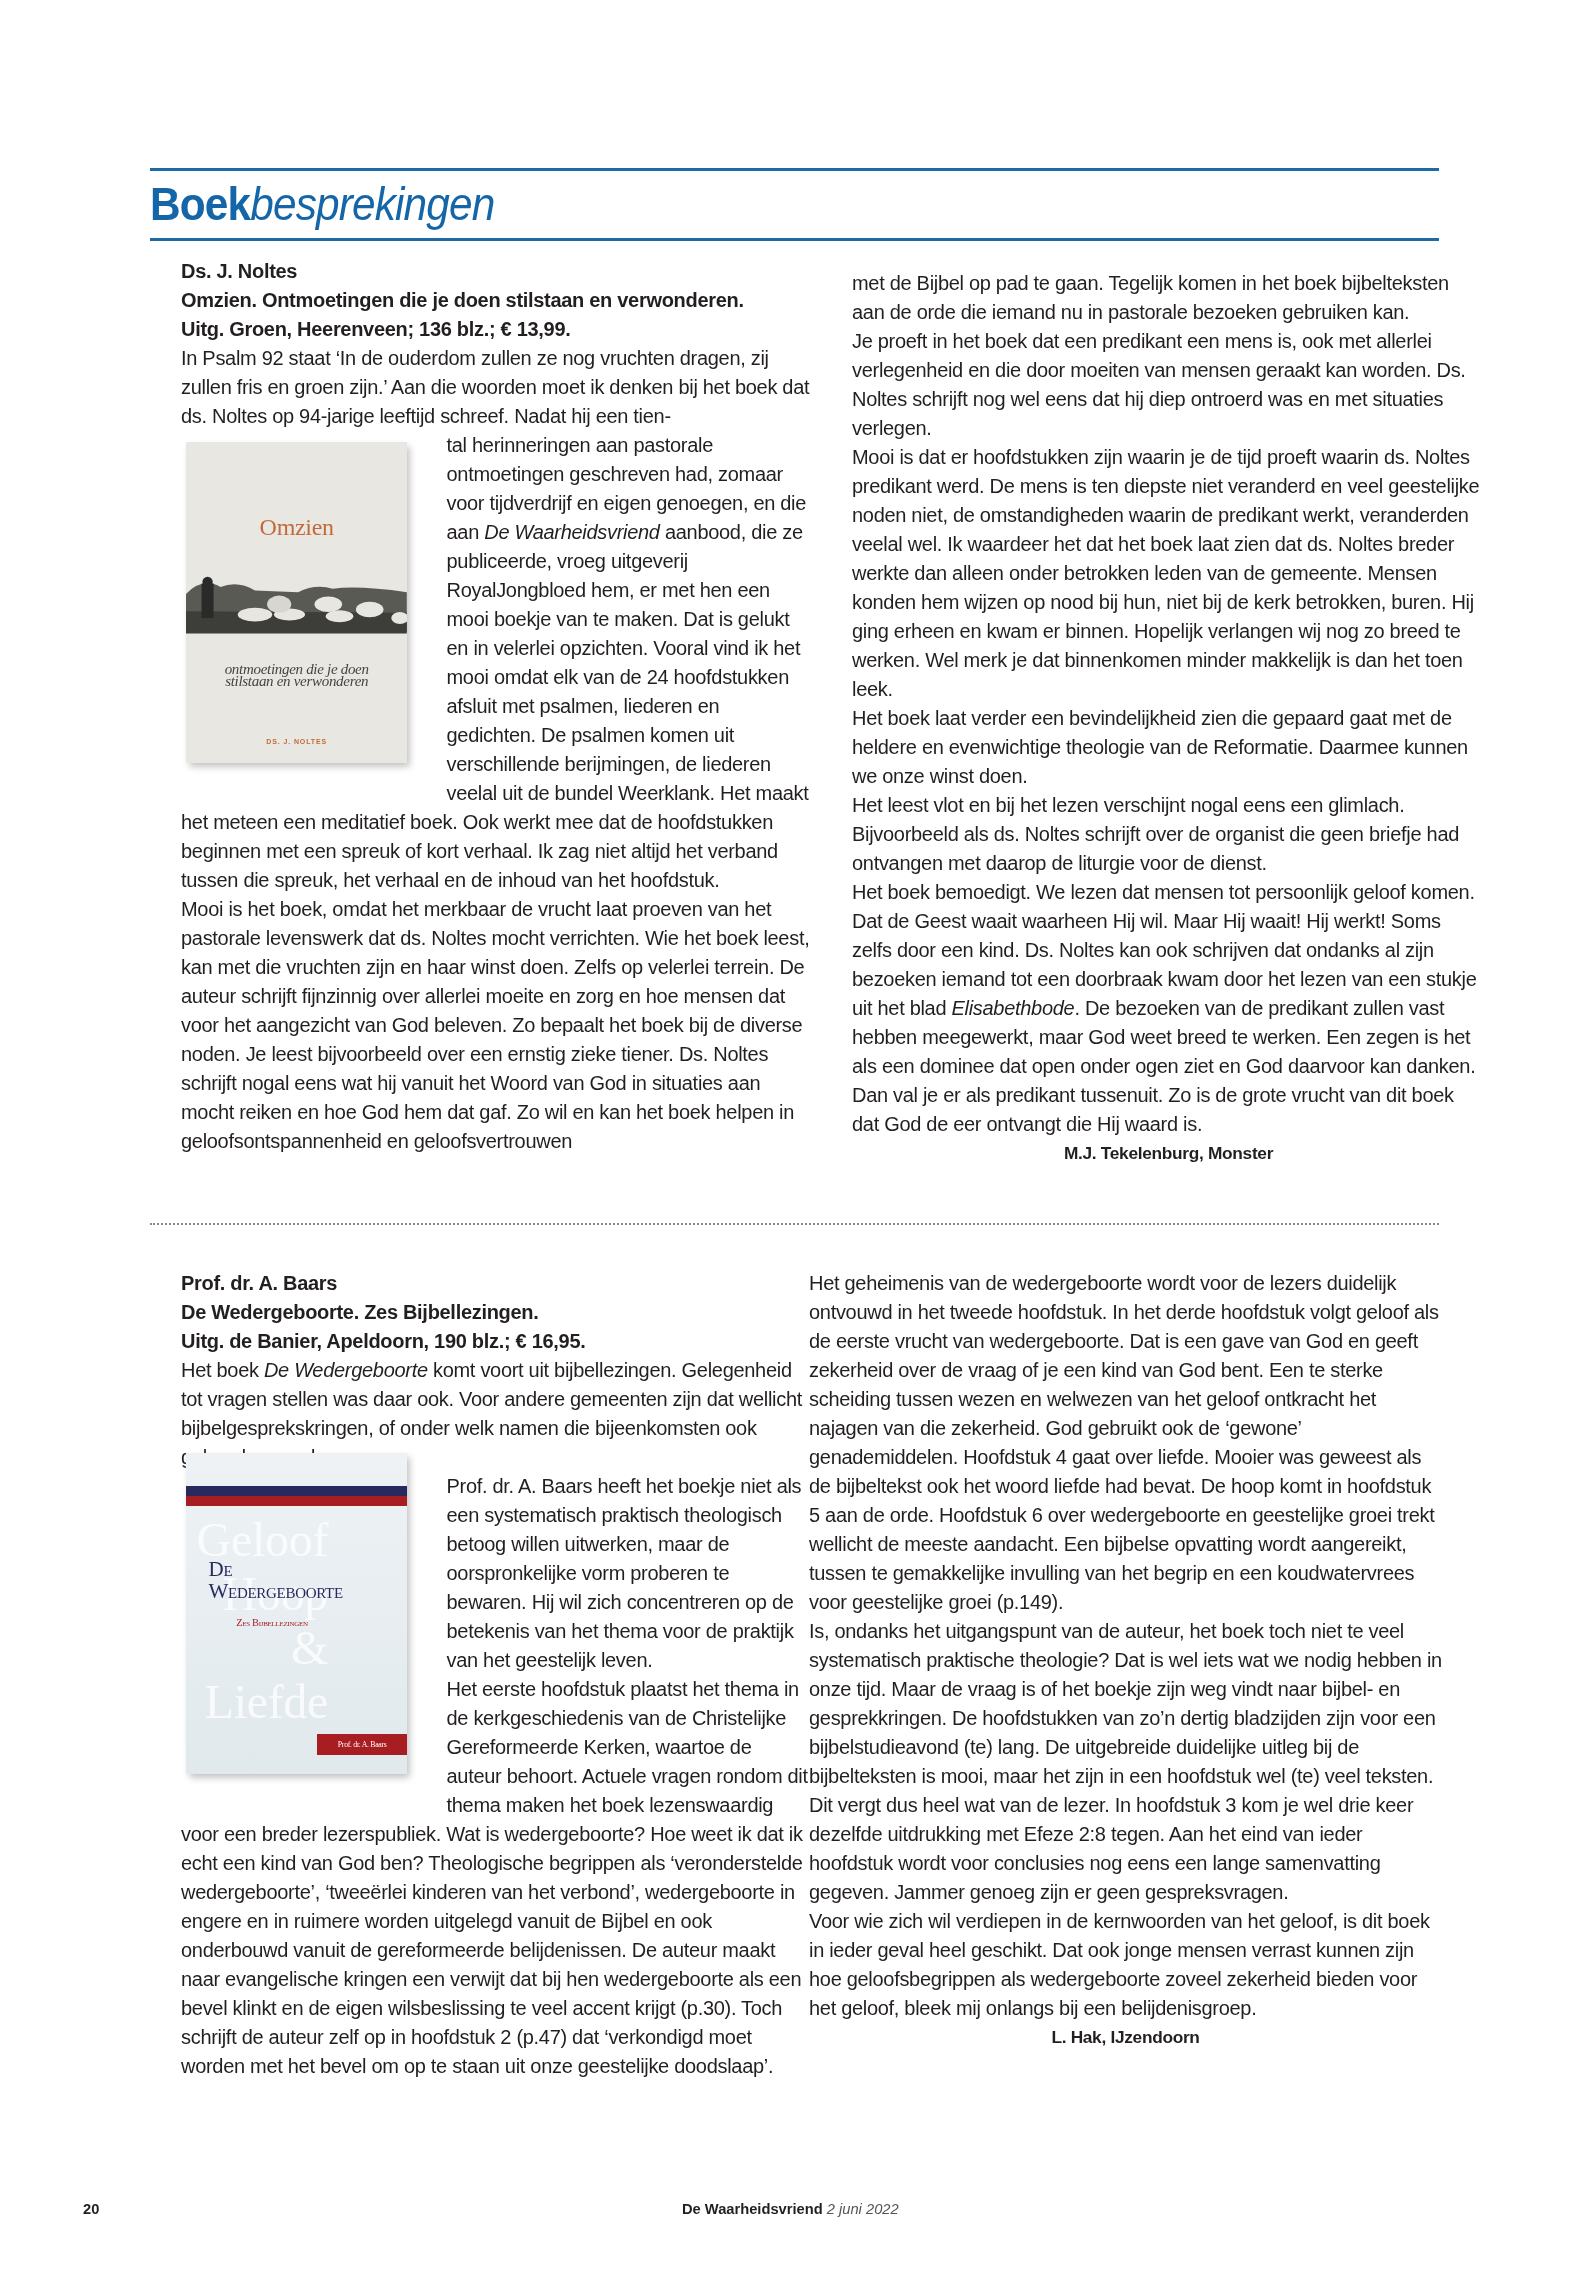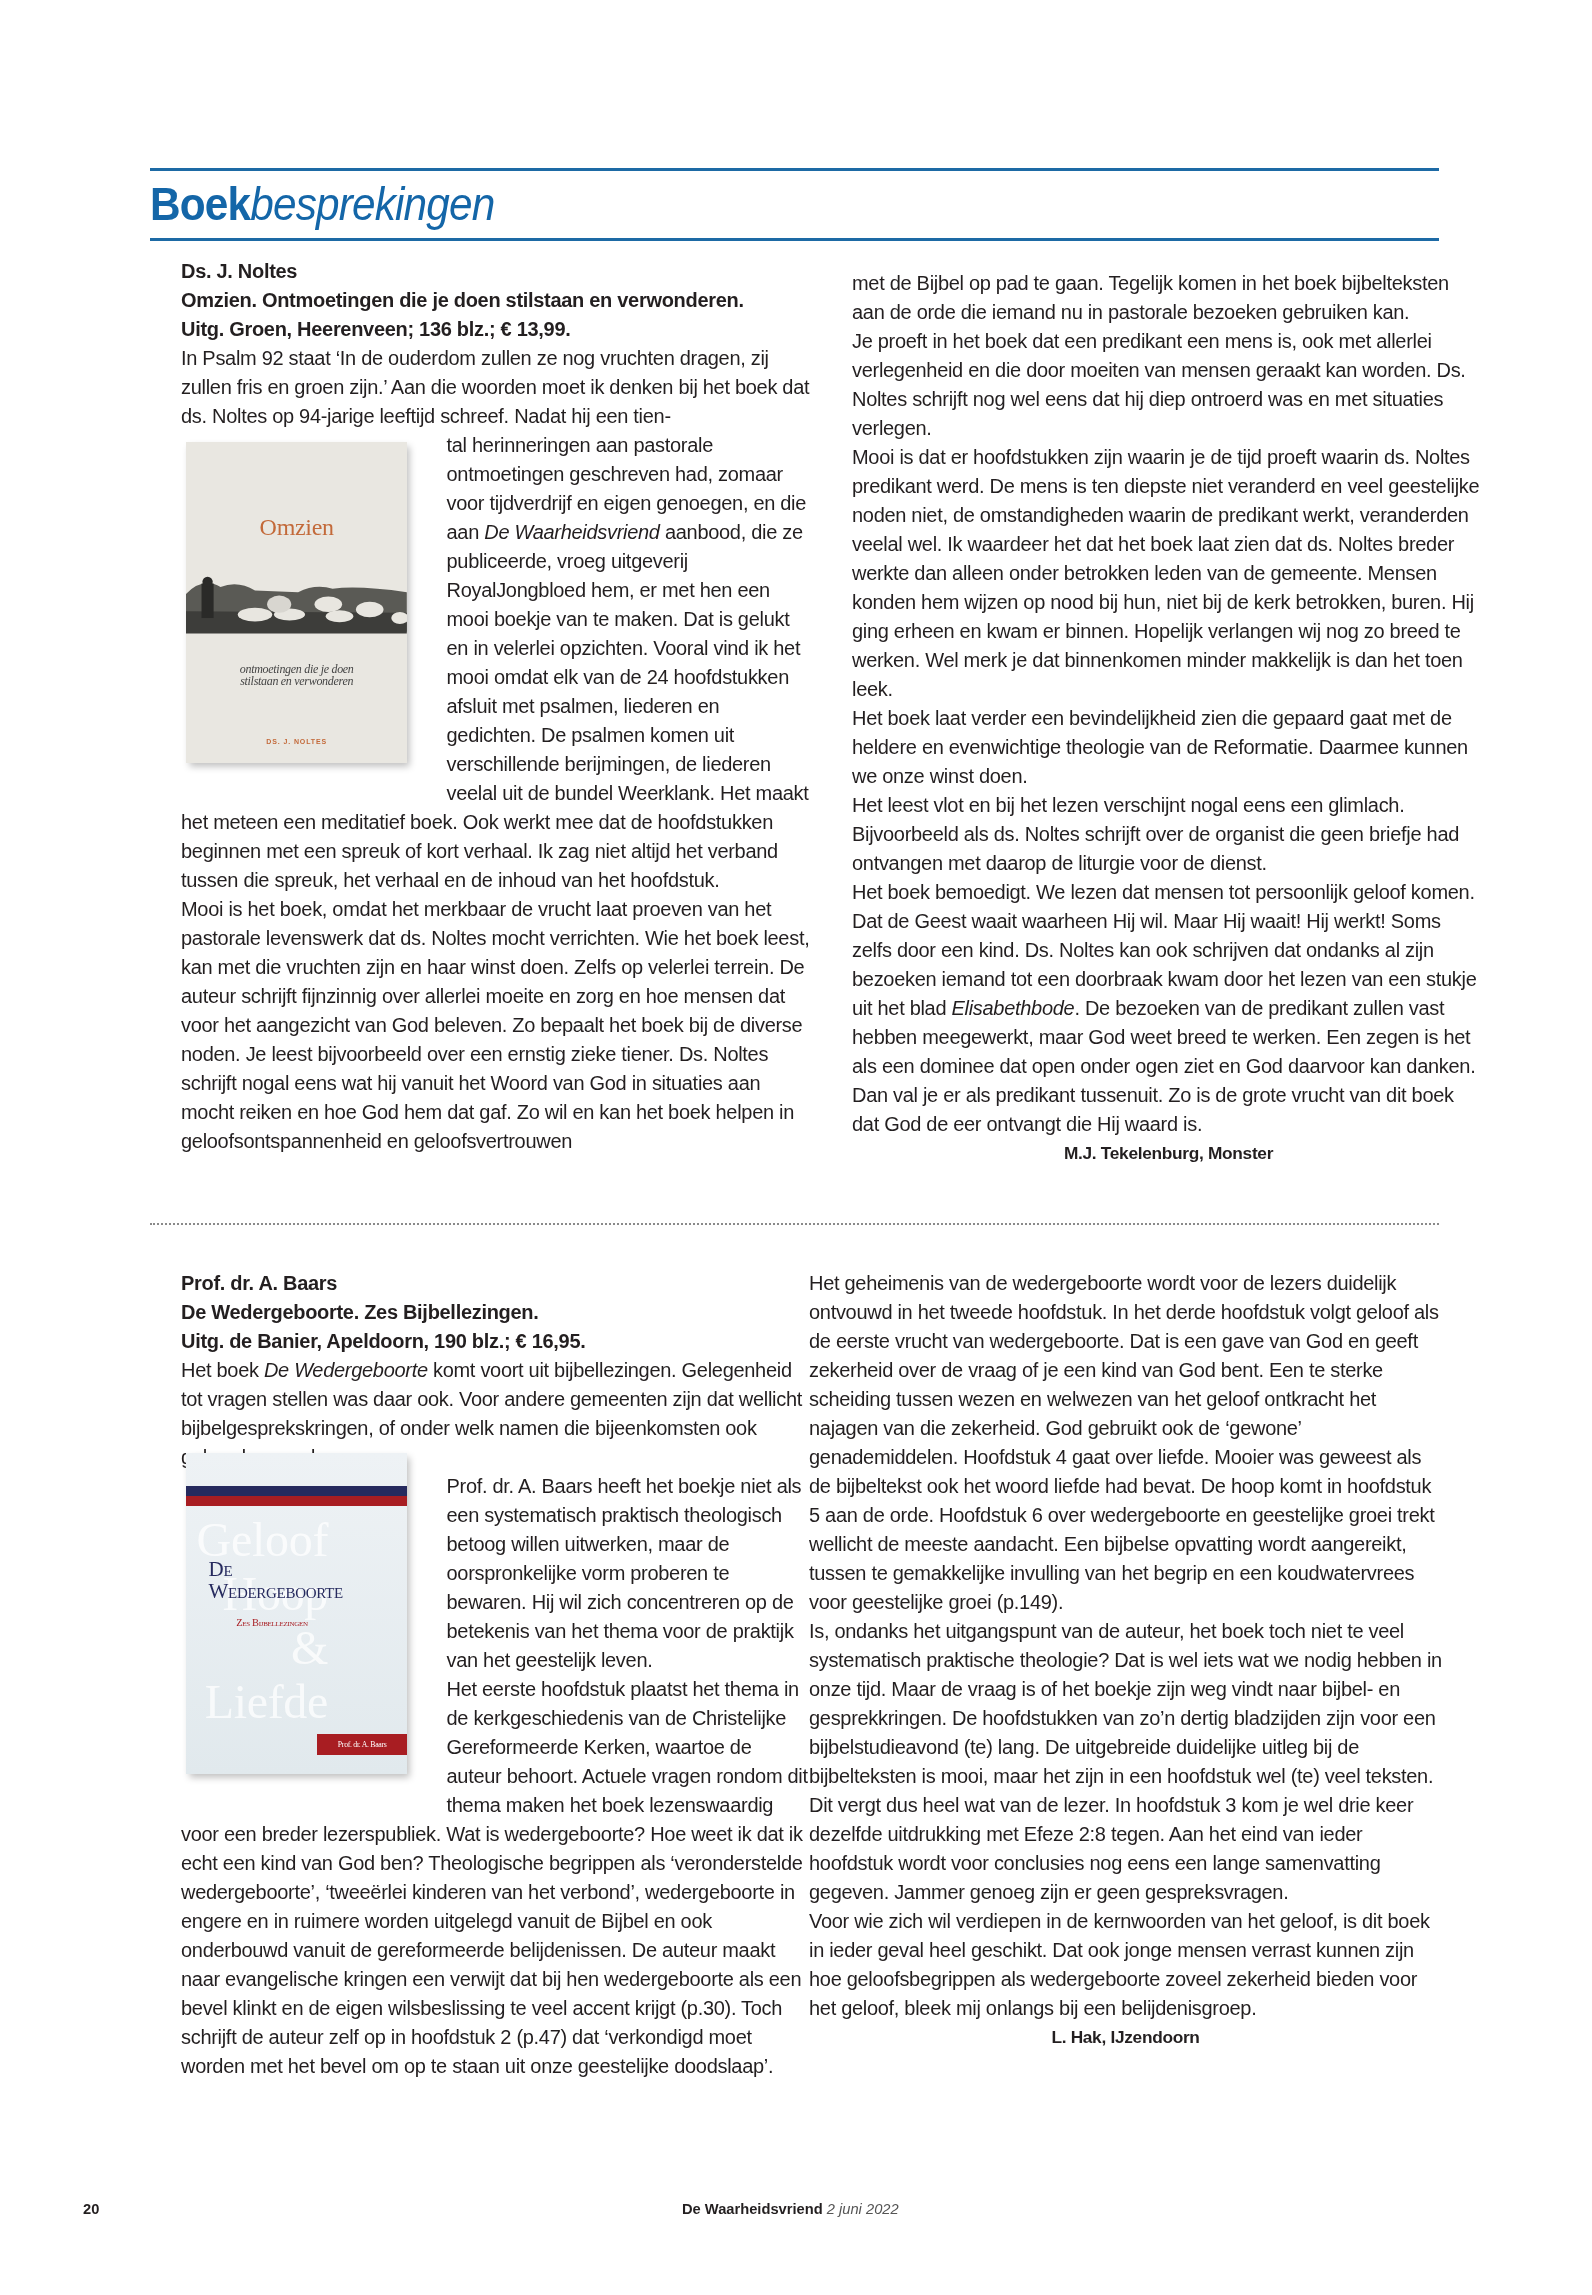--- a/index.html
+++ b/index.html
@@ -22,21 +22,21 @@
   .left2 { left: 150px; top: 1269px; width: 630px; }
   .right2 { left: 809px; top: 1269px; width: 633px; }
   .cover-wrap { float: left; width: 250px; height: 361px; margin: 3.5px 15.5px 1.7px 0; position: relative; }
   .cover { position: absolute; left: 5.2px; top: 7px; width: 221px; height: 321px;
            box-shadow: 2.6px 3.5px 7px rgba(0,0,0,0.25); }
   .cover1 { background: #e9e7e1; }
   .c1-title { position: absolute; left: 0; right: 0; top: 71px; text-align: center;
               font-family: "Liberation Serif", serif; font-size: 24px; color: #c36a3a; }
   .c1-scene { position: absolute; left: 0; right: 0; top: 126px; height: 69px; }
   .c1-sub { position: absolute; left: 0; right: 0; top: 221px; text-align: center;
-            font-family: "Liberation Serif", serif; font-style: italic; font-size: 12px; line-height: 12px; color: #444; }
+            font-family: "Liberation Serif", serif; font-style: italic; font-size: 15px; line-height: 12px; color: #444; }
   .c1-auth { position: absolute; left: 0; right: 0; top: 285px; text-align: center;
              font-size: 7px; font-weight: bold; letter-spacing: 0.9px; color: #c36a3a; }
   .cover2 { background: linear-gradient(#eef2f5, #e1e9ed); overflow: hidden; }
   .c2-bar1 { position: absolute; left: 0; right: 0; top: 33px; height: 10.4px; background: #262a5e; }
   .c2-bar2 { position: absolute; left: 0; right: 0; top: 43px; height: 10.4px; background: #a81d22; }
   .c2-bg { position: absolute; left: 10.4px; top: 60px; font-family: "Liberation Serif", serif; font-size: 48px; line-height: 54px; color: rgba(255,255,255,0.75); text-align: right; }
   .c2-de { position: absolute; left: 22.4px; top: 105px; font-family: "Liberation Serif", serif; font-size: 21px; line-height: 22.4px; color: #262a5e; font-variant: small-caps; }
   .c2-sub { position: absolute; left: 50px; top: 155px; font-family: "Liberation Serif", serif; font-size: 10.4px; color: #a81d22; font-variant: small-caps; }
   .c2-auth { position: absolute; right: 0; top: 281px; width: 90px; height: 21px; background: #a81d22;
              color: #fff; font-family: "Liberation Serif", serif; font-size: 7.8px; line-height: 21px; text-align: center; }

